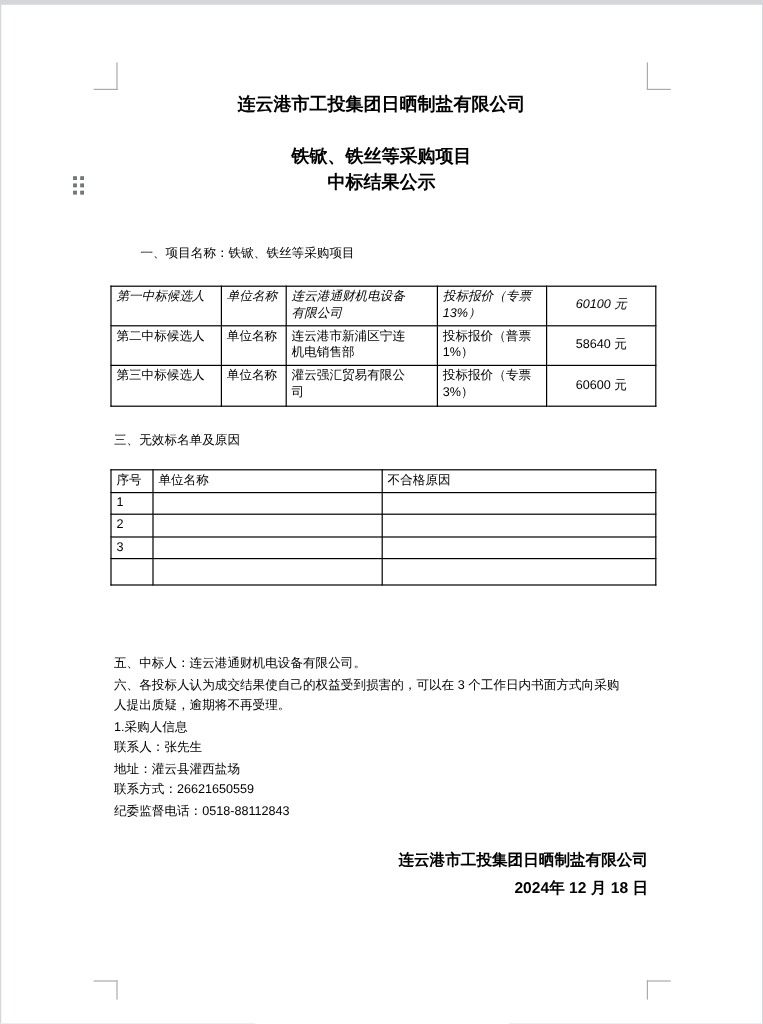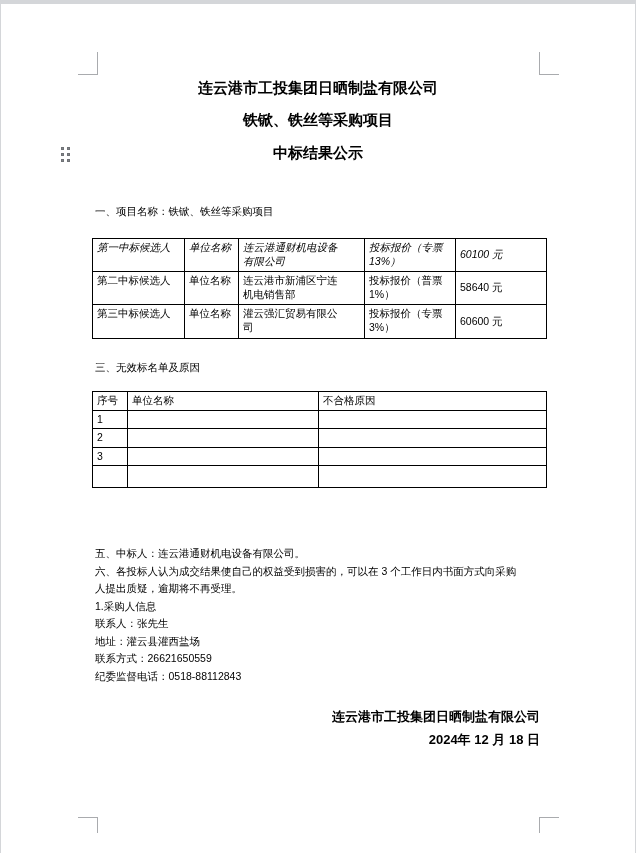--- a/index.html
+++ b/index.html
@@ -29,45 +29,45 @@
     display:grid; grid-template-columns:3px 3px; grid-template-rows:3px 3px 3px;
     gap:3px;
   }
   .dot-handle span { width:3px; height:3px; background:#84878c; outline:1px solid #6f7276; outline-offset:-1px; }
 
   .title {
     position:absolute; left:0; width:636px; text-align:center;
     font-weight:bold; font-size:15px; line-height:17px;
   }
   .t1 { top:79px; }
-  .t2 { top:111px; }
+  .t2 { top:123px;font-family:Liberation Mono, monospace; }
   .t3 { top:144px; }
 
   .para {
     position:absolute; left:95px; width:460px;
     font-size:10.5px; line-height:17px;
   }
-  .p1 { top:203px; }
+  .p1 { top:203px;margin-left:22px; }
   .p2 { top:220px;margin-top:21px; }
   .p3 { top:359px; }
 
   table { border-collapse:collapse; table-layout:fixed; position:absolute; left:92px; background:#fff; }
   td {
     border:1px solid #000;
     font-size:10.5px; line-height:13.5px;
     padding:2px 4px; vertical-align:top;
     overflow:hidden;
   }
   .preline { white-space:pre-line; }
 
   .tbl1 { top:238px; width:454px; }
   .tbl1 tr:nth-child(1) { height:33px;font-style:italic; }
   .tbl1 tr:nth-child(2) { height:33px; }
   .tbl1 tr:nth-child(3) { height:34px; }
-  .tbl1 td.price { vertical-align:middle; }
+  .tbl1 td.price { vertical-align:middle;text-align:center; }
 
   .tbl2 { top:391px; width:454px; }
   .tbl2 tr:nth-child(1) { height:17px; }
   .tbl2 tr:nth-child(2) { height:18px; }
   .tbl2 tr:nth-child(3) { height:15px; }
   .tbl2 tr:nth-child(4) { height:16px; }
   .tbl2 tr:nth-child(5) { height:22px; }
 
   .flow {
     position:absolute; left:95px; top:506px; width:456px;

